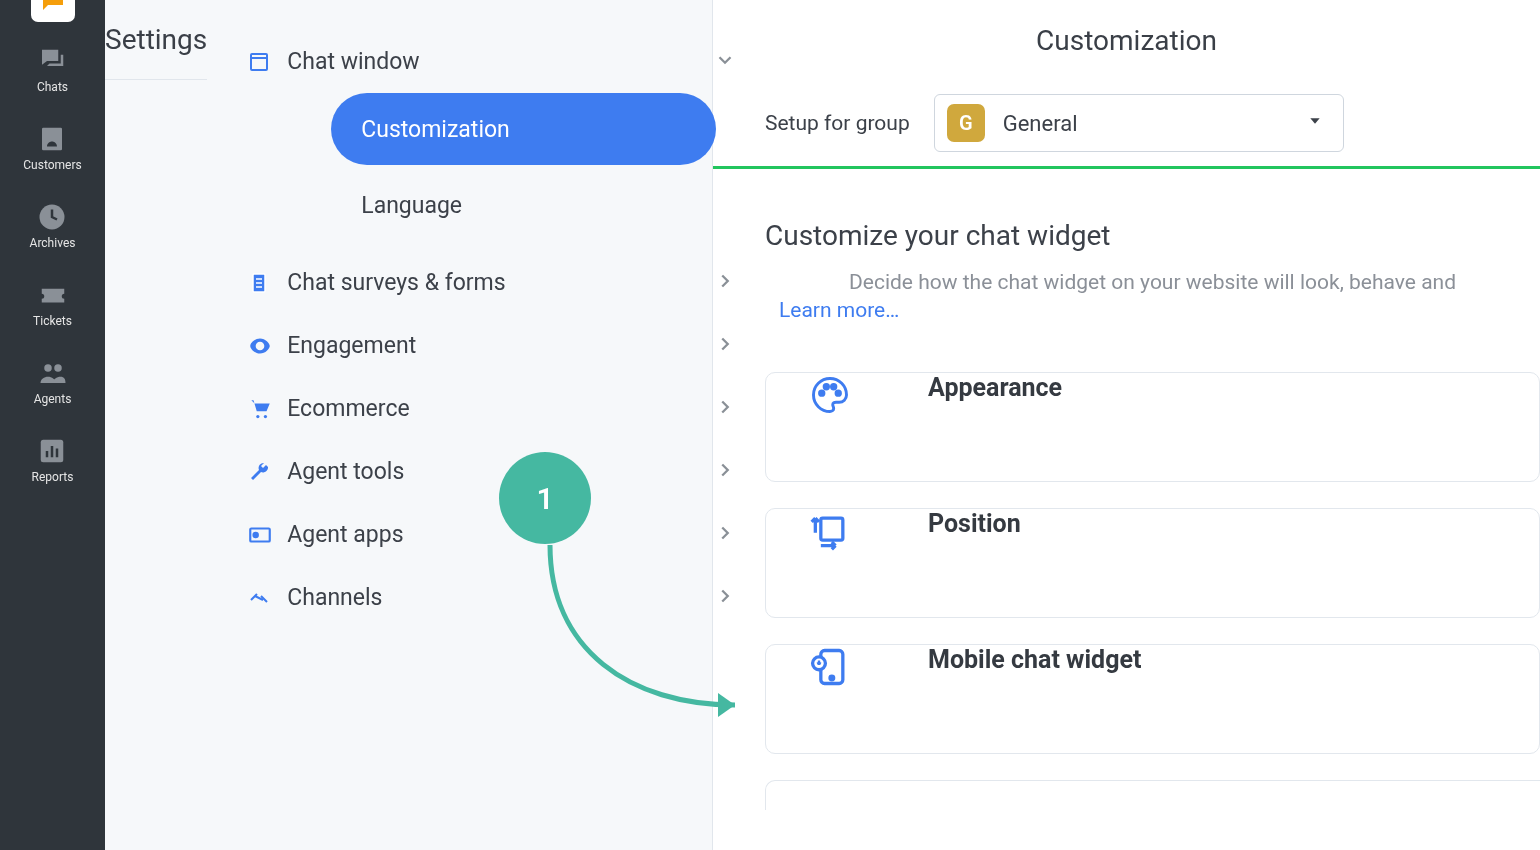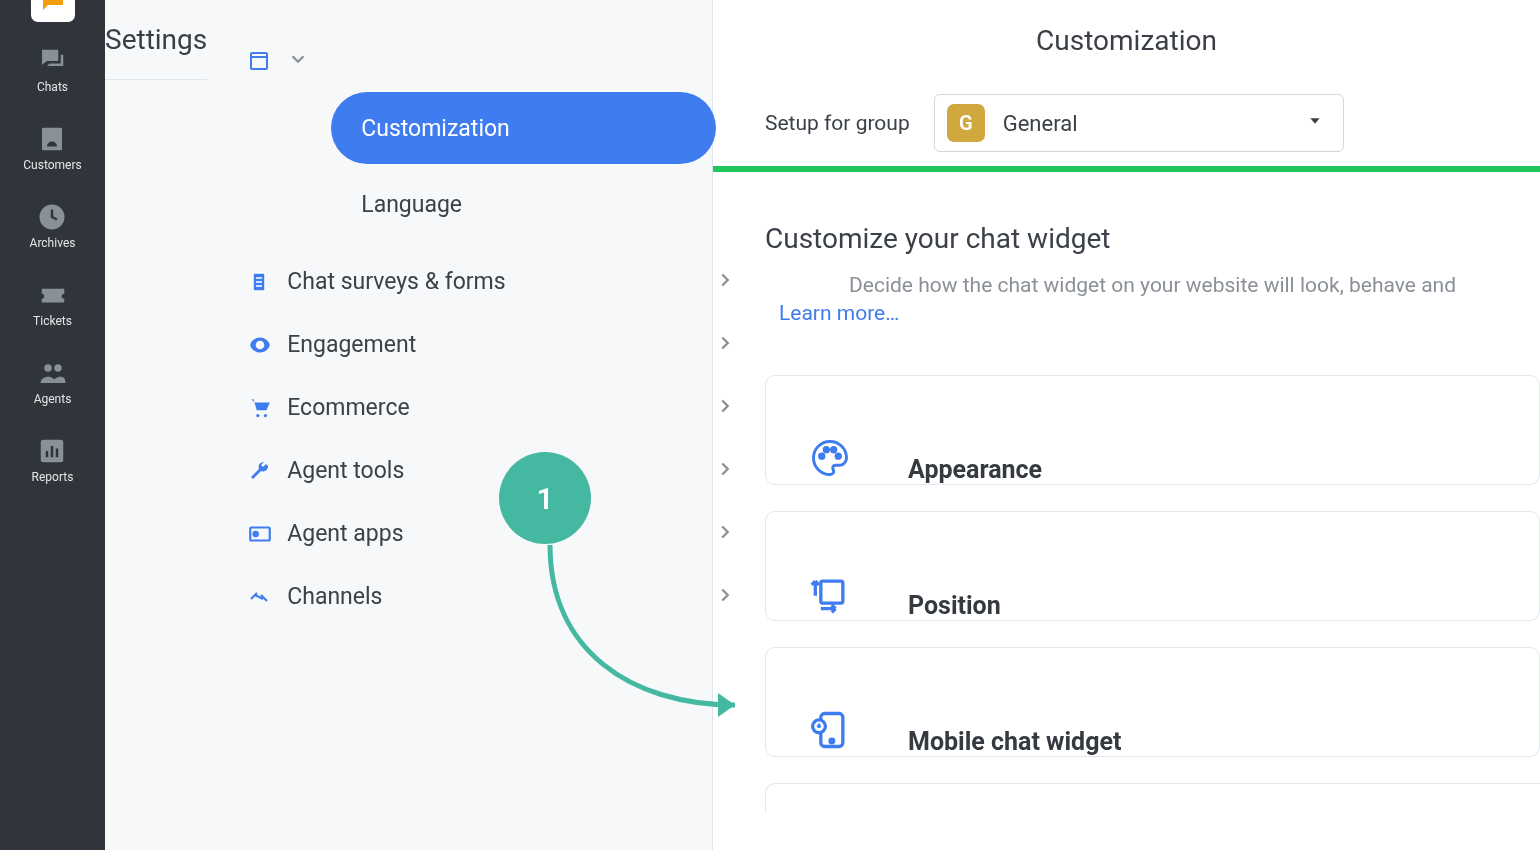--- a/index.html
+++ b/index.html
@@ -81,21 +81,21 @@
 
 .main-col {
   flex:1;
   display:flex;
   flex-direction:column;
 }
 .main-col .col-header { border-bottom:none; }
 .group-bar {
   display:flex; align-items:center;
   padding: 14px 0 14px 52px;
-  border-bottom:6px solid #22c55e;
+  border-bottom:3px solid #22c55e;
 }
 .group-bar .lbl { font-size:21px; color:#3c4149; margin-right:24px; }
 .group-select {
   display:flex; align-items:center;
   border:1px solid #cfd6de;
   border-radius:6px;
   height:58px;
   padding:0 20px 0 12px;
   width:410px;
   cursor:pointer;
@@ -114,23 +114,24 @@
 .main-body { padding: 50px 0 0 52px; }
 .hd { font-size:28px; font-weight:400; color:#3c4149; margin-bottom:18px; }
 .desc { font-size:21px; color:#8b9098; margin-bottom:4px;text-align:center; }
 .learn { font-size:21px; color:#3e7cf0; cursor:pointer;margin-left:14px; }
 
 .cards { margin-top: 50px; display:flex; flex-direction:column; gap:26px; padding-right: 0; }
 .card {
   border:1px solid #e2e7ed;
   border-radius:10px;
   height:110px;
-  display:flex; align-items:flex-end;
+  display:flex; align-items:flex-start;
   padding: 0 0 0 42px;
   cursor:pointer;
+  gap:20px;
 }
 .card .card-icon { width: 100px; color:#3e7cf0; }
 .card .card-label { font-size:25px; font-weight:700; color:#353a41; }
 
 
 .anno-circle {
   position: absolute;
   left: 499px; top: 452px;
   width: 92px; height: 92px;
   background:#45b8a1;
@@ -220,20 +221,21 @@
 <div class="settings-col">
   <div class="col-header">Settings</div>
   <div class="settings-list">
     <div class="sec-row">
       <span class="sec-icon">
         <svg width="24" height="24" viewBox="0 0 24 24" fill="none" stroke="#3e7cf0" stroke-width="2">
             <rect x="4" y="4" width="16" height="16" rx="1"></rect>
             <line x1="4" y1="8" x2="20" y2="8"></line>
           </svg>
       </span>
+      <span class="sec-label">Chat window</span>
       <span class="sec-chev">
         <svg width="22" height="22" viewBox="0 0 24 24" fill="none" stroke="#8a9097" stroke-width="2.5">
             <polyline points="6 9 12 15 18 9"></polyline>
           </svg>
       </span>
     </div>
     <div class="sub-list">
       <div class="sub-item active">Customization</div>
       <div class="sub-item">Language</div>
     </div>

